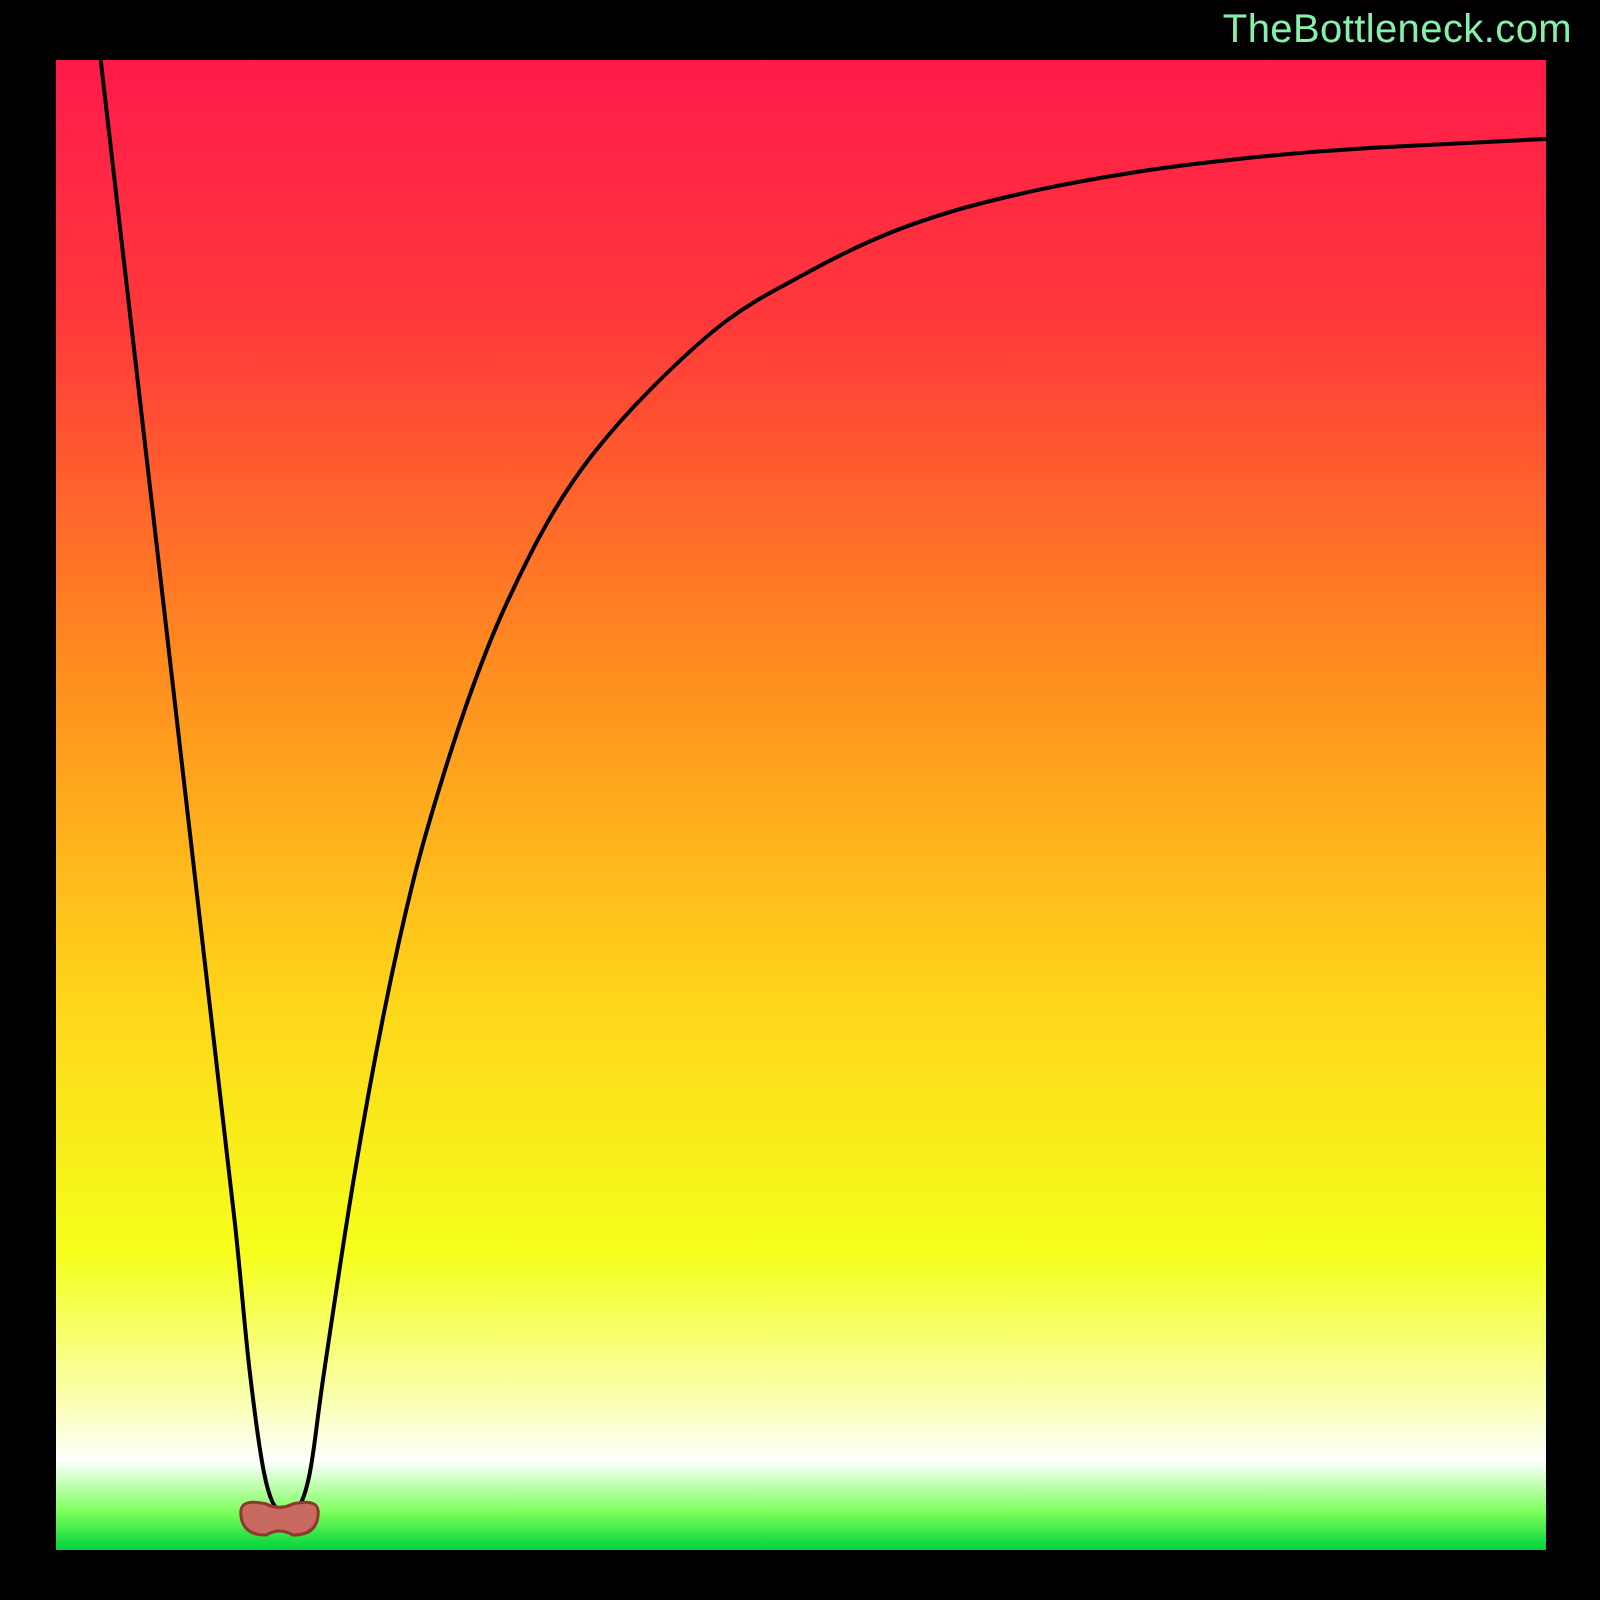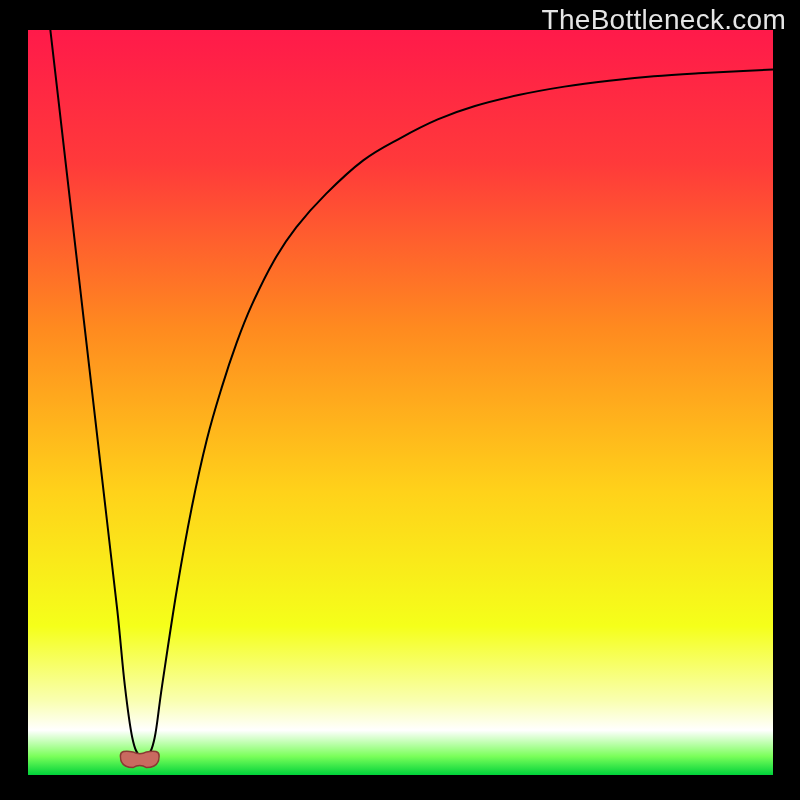--- a/index.html
+++ b/index.html
@@ -16,22 +16,22 @@
     top: 0;
     left: 0;
     width: 800px;
     height: 800px;
     background: #000;
   }
   .watermark {
     position: absolute;
     top: 4px;
     right: 14px;
-    color: #e5e5e5;
-    font-size: 28px;
+    color: #86efac;
+    font-size: 20px;
     font-weight: 500;
     letter-spacing: 0.01em;
   }
   svg {
     position: absolute;
     top: 0;
     left: 0;
   }
 </style>
 </head>

